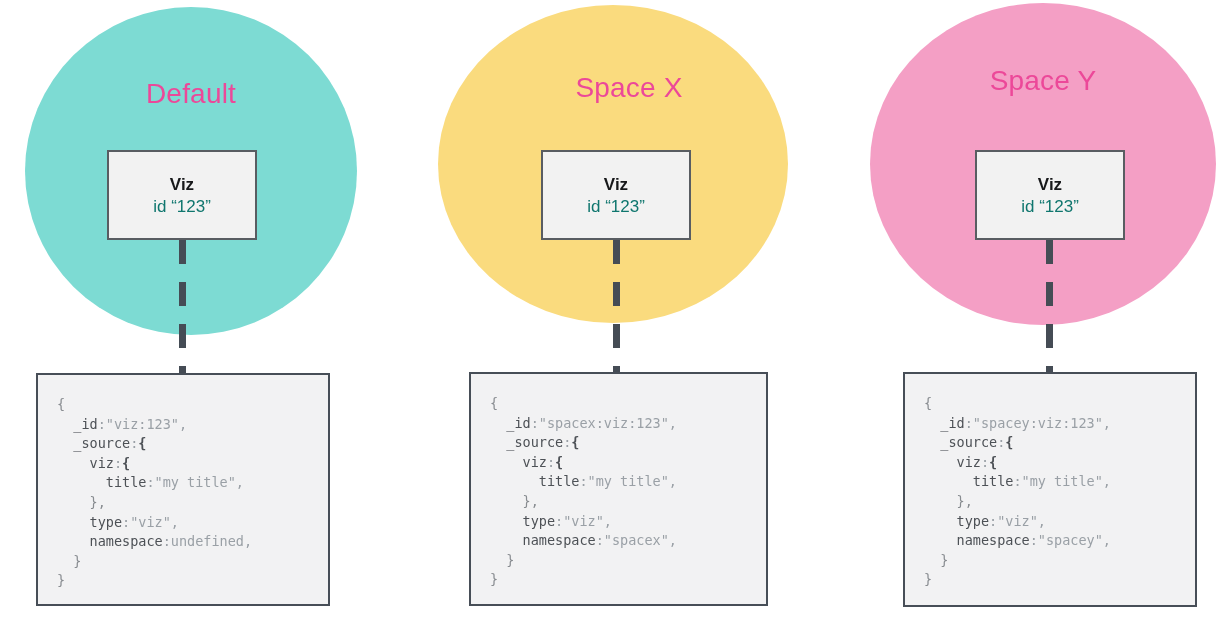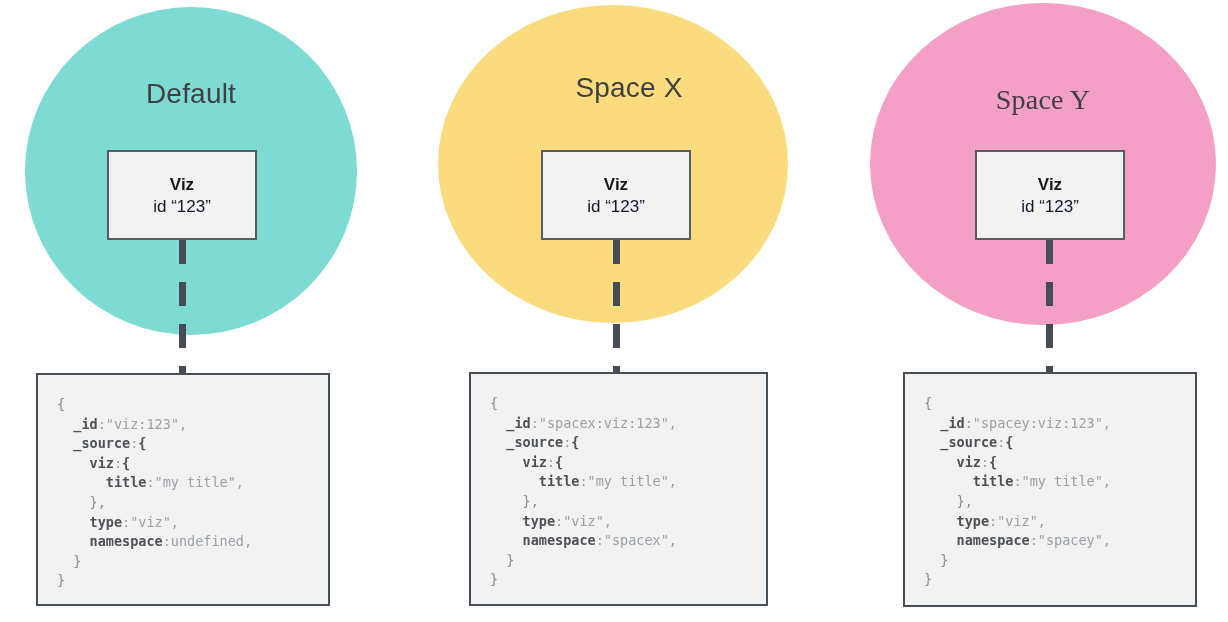--- a/index.html
+++ b/index.html
@@ -13,38 +13,38 @@
   .column{display:contents;}
   .circle{
     position:absolute;
     border-radius:50%;
   }
   .circle-title{
     position:absolute;
     text-align:center;
     font-size:28px;
     line-height:32px;
-    color:#404040;
+    color:#ec4899;
     letter-spacing:0.2px;
   }
   .viz-box{
     position:absolute;
     width:150px;height:90px;
     box-sizing:border-box;
     background:#f2f2f2;
     border:2px solid #595d62;
     display:flex;flex-direction:column;
     align-items:center;justify-content:center;
     gap:1px;
   }
   .viz-title{
     font-size:17px;font-weight:bold;color:#17181a;line-height:21px;
   }
   .viz-id{
-    font-size:17px;color:#0f172a;line-height:21px;
+    font-size:17px;color:#0f766e;line-height:21px;
   }
   .connector{
     position:absolute;
     width:7px;
     background:repeating-linear-gradient(
       to bottom,
       var(--dash-color) 0 24px,
       transparent 24px 42px);
   }
   .code-box{
@@ -54,33 +54,33 @@
     border:2.5px solid #474e57;
     padding:20px 10px 0 19px;
     margin:0;
   }
   .code-line{
     white-space:pre;
     font-family:"DejaVu Sans Mono", monospace;
     font-size:13.5px;
     line-height:19.6px;
   }
-  .seg-key{color:var(--code-key);font-weight:bold;}
+  .seg-key{color:var(--code-key);font-weight:normal;}
   .seg-b{color:var(--code-key);font-weight:bold;}
   .seg-v{color:var(--code-value);}
   .seg-p{color:var(--code-punct);}
 
   
   .col1 .circle{left:25px;top:7px;width:332px;height:328px;}
   .col2 .circle{left:438px;top:5px;width:350px;height:318px;}
   .col3 .circle{left:870px;top:3px;width:346px;height:322px;}
 
   .col1 .circle-title{left:25px;top:78px;width:332px;}
   .col2 .circle-title{left:454px;top:72px;width:350px;}
-  .col3 .circle-title{left:870px;top:84px;width:346px;font-family:Liberation Serif, serif;}
+  .col3 .circle-title{left:870px;top:65px;width:346px;}
 
   .col1 .viz-box{left:107px;top:150px;}
   .col2 .viz-box{left:541px;top:150px;}
   .col3 .viz-box{left:975px;top:150px;}
 
   .col1 .connector{left:179px;top:240px;height:133px;}
   .col2 .connector{left:613px;top:240px;height:132px;}
   .col3 .connector{left:1046px;top:240px;height:132px;}
 
   .col1 .code-box{left:36px;top:373px;width:294px;height:233px;}

